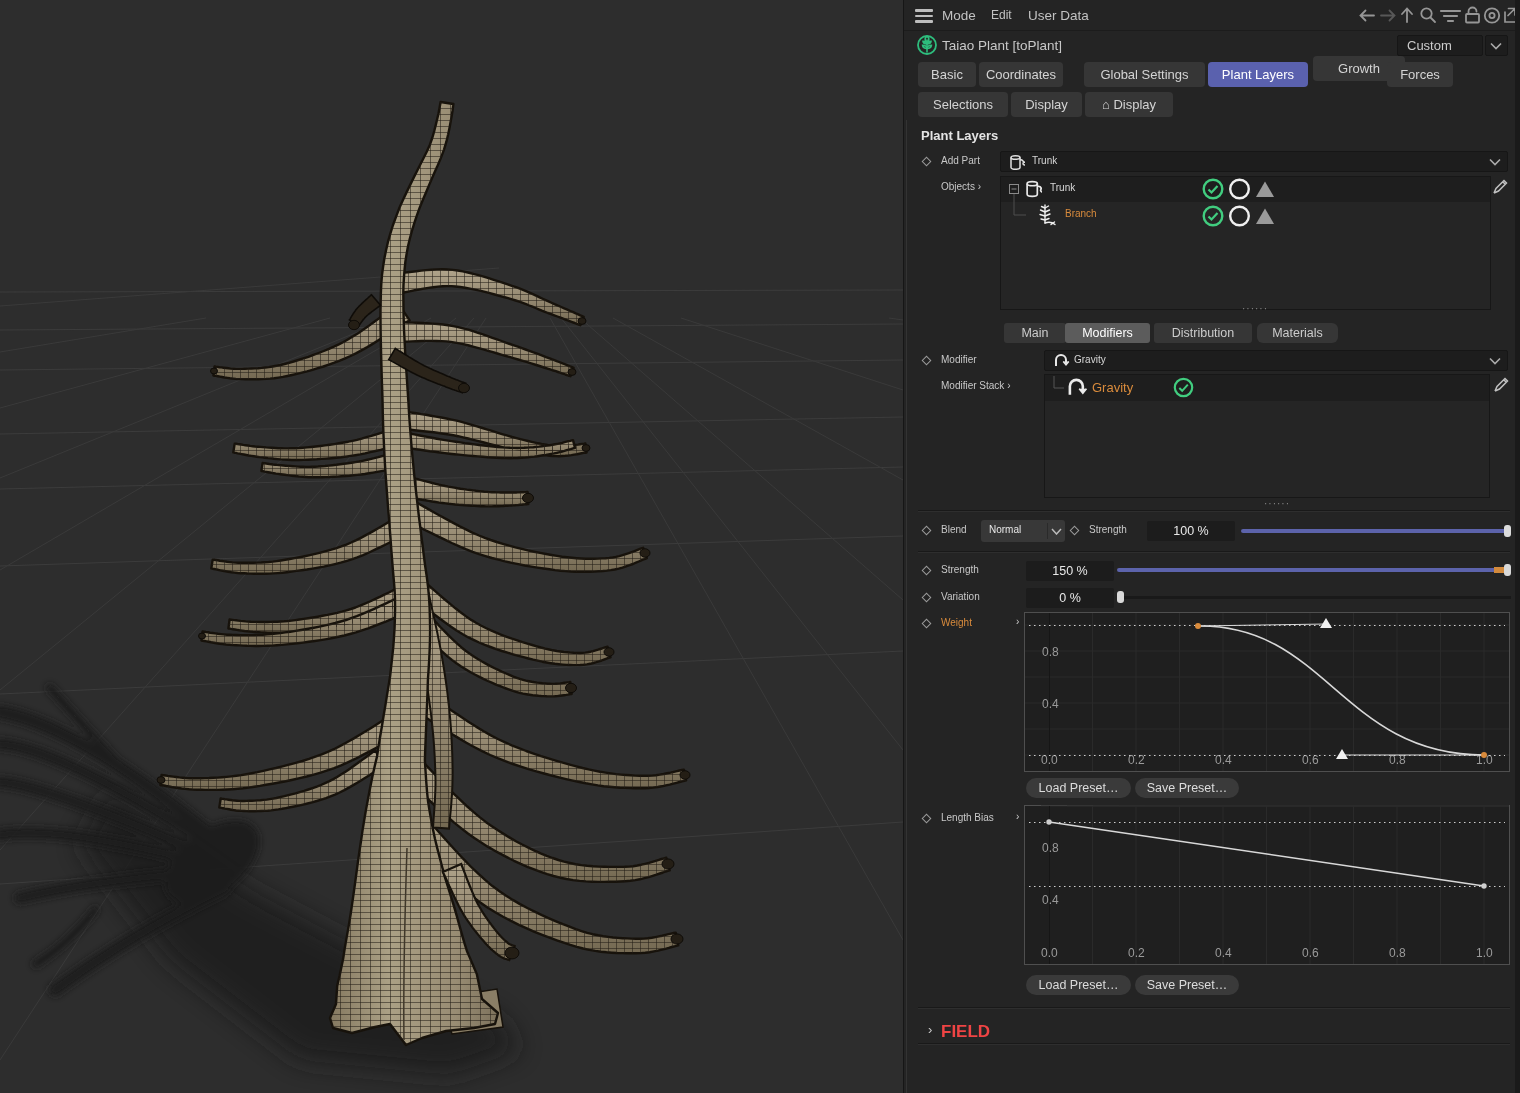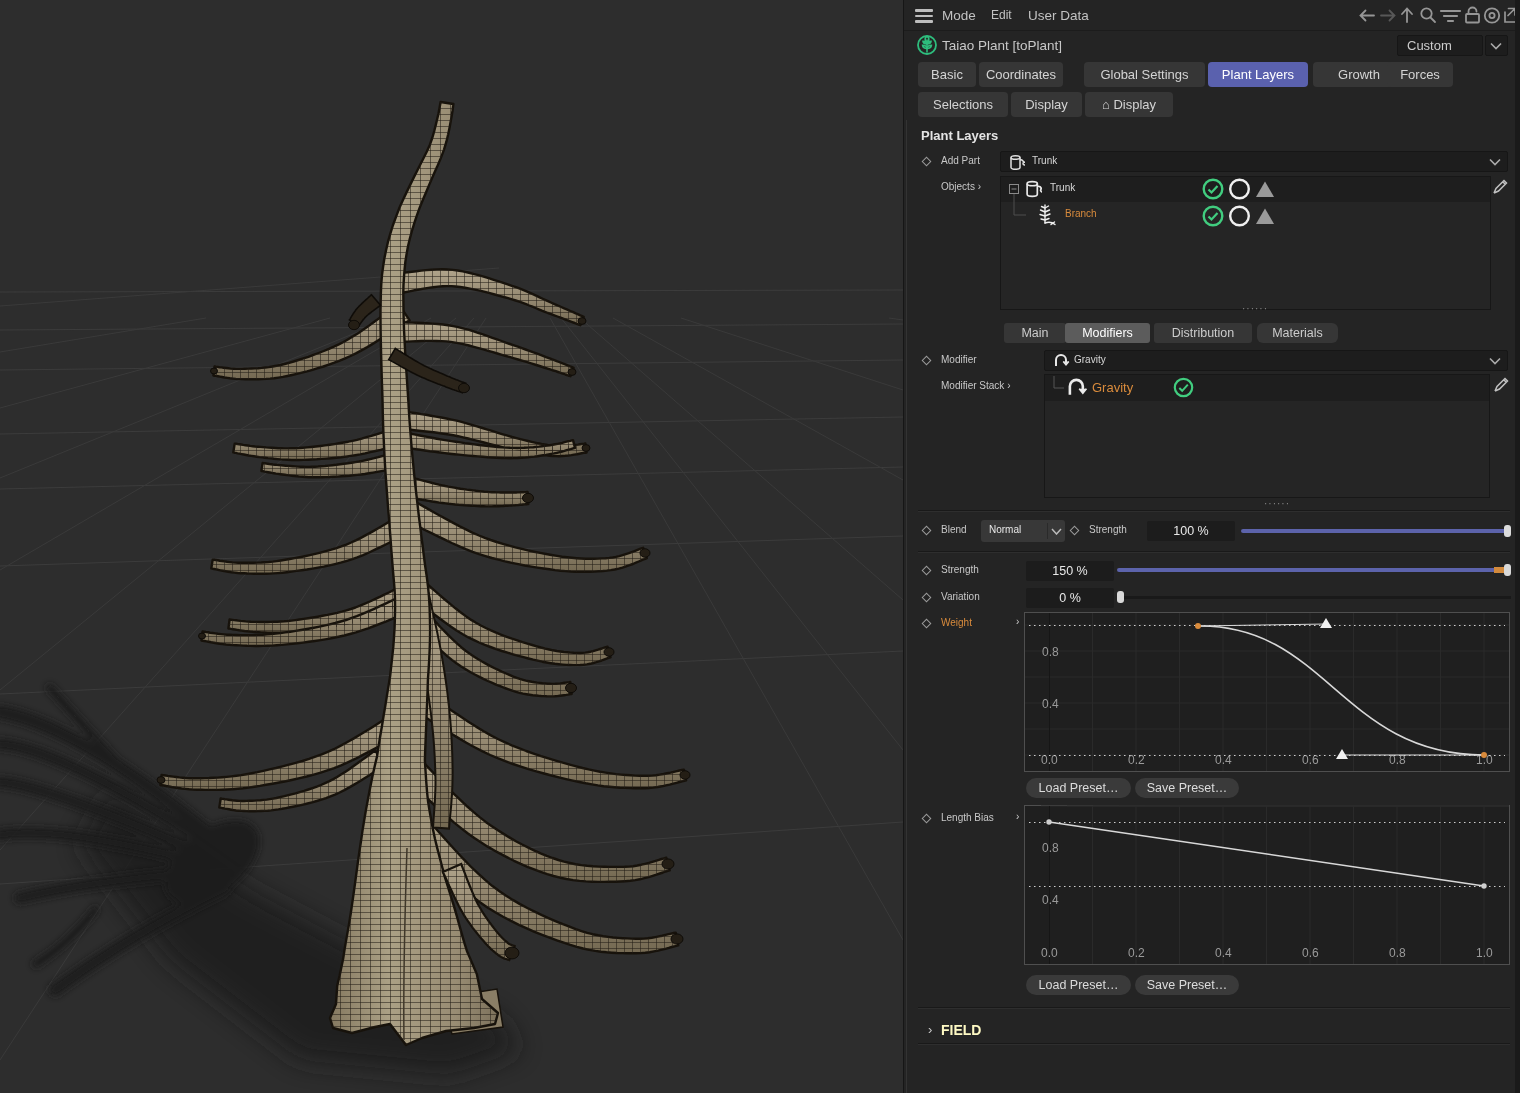--- a/index.html
+++ b/index.html
@@ -203,21 +203,21 @@
 <div class="dd" style="left:493px;top:35px;width:86px;line-height:19px;padding-left:9px;font-size:13px;color:#cccccc;">Custom</div>
 <div class="dd" style="left:581px;top:35px;width:23px;"></div>
 <svg class="ab" style="left:586px;top:42px;" width="12" height="8">
       <path d="M1,1.5 L6,6.5 11,1.5" fill="none" stroke="#aaaaaa" stroke-width="1.6"></path>
     </svg>
 
 <div class="tab" style="left:14px;top:62px;width:58px;">Basic</div>
 <div class="tab" style="left:75px;top:62px;width:84px;">Coordinates</div>
 <div class="tab" style="left:180px;top:62px;width:121px;">Global Settings</div>
 <div class="tab" style="left:304px;top:62px;width:100px;background:#5a61ae;color:#ffffff;">Plant Layers</div>
-<div class="tab" style="left:409px;top:62px;width:92px;">Growth</div>
+<div class="tab" style="left:409px;top:56px;width:92px;">Growth</div>
 <div class="tab" style="left:483px;top:62px;width:66px;">Forces</div>
 <div class="tab" style="left:14px;top:92px;width:90px;">Selections</div>
 <div class="tab" style="left:107px;top:92px;width:71px;">Display</div>
 <div class="tab" style="left:181px;top:92px;width:88px;">⌂ Display</div>
 
 <div class="lbl" style="left:17px;top:128px;font-size:13px;color:#e4e4e4;font-weight:700;">Plant Layers</div>
 <div class="diamond" style="left:19px;top:158px;"></div>
 <div class="lbl" style="left:37px;top:155px;">Add Part</div>
 <div class="dd" style="left:96px;top:151px;width:508px;"></div>
 <svg class="ab" style="left:105px;top:153px;" width="16" height="18" viewBox="0 0 16 18">
@@ -407,19 +407,19 @@
  <path d="M25,17 L460,81" fill="none" stroke="#d8d8d8" stroke-width="1.6"></path>
  <circle cx="25" cy="17" r="2.7" fill="#cfcfcf"></circle>
       <circle cx="460" cy="81" r="2.7" fill="#cfcfcf"></circle>
 </svg>
 <div class="btn" style="left:122px;top:975px;width:105px;">Load Preset…</div>
 <div class="btn" style="left:231px;top:975px;width:104px;">Save Preset…</div>
 
 <div class="ab" style="left:14px;top:1007px;width:592px;height:1px;background:#191919;"></div>
 <div class="ab" style="left:14px;top:1008px;width:592px;height:1px;background:#2e2e2e;"></div>
 <div class="lbl" style="left:24px;top:1022px;color:#cccccc;font-size:13px;">›</div>
-<div class="lbl" style="left:37px;top:1022px;color:#fef9c3;font-size:14px;font-weight:700;">FIELD</div>
+<div class="lbl" style="left:37px;top:1022px;color:#ef4444;font-size:17px;font-weight:700;">FIELD</div>
 <div class="ab" style="left:14px;top:1043px;width:592px;height:1px;background:#191919;"></div>
 <div class="ab" style="left:14px;top:1044px;width:592px;height:1px;background:#2e2e2e;"></div>
 
 <div class="ab" style="left:611px;top:0;width:6px;height:1093px;background:#1a1a1a;"></div>
 <div class="ab" style="left:2px;top:120px;width:1px;height:973px;background:#333333;"></div>
 </div>
 
 </body></html>

